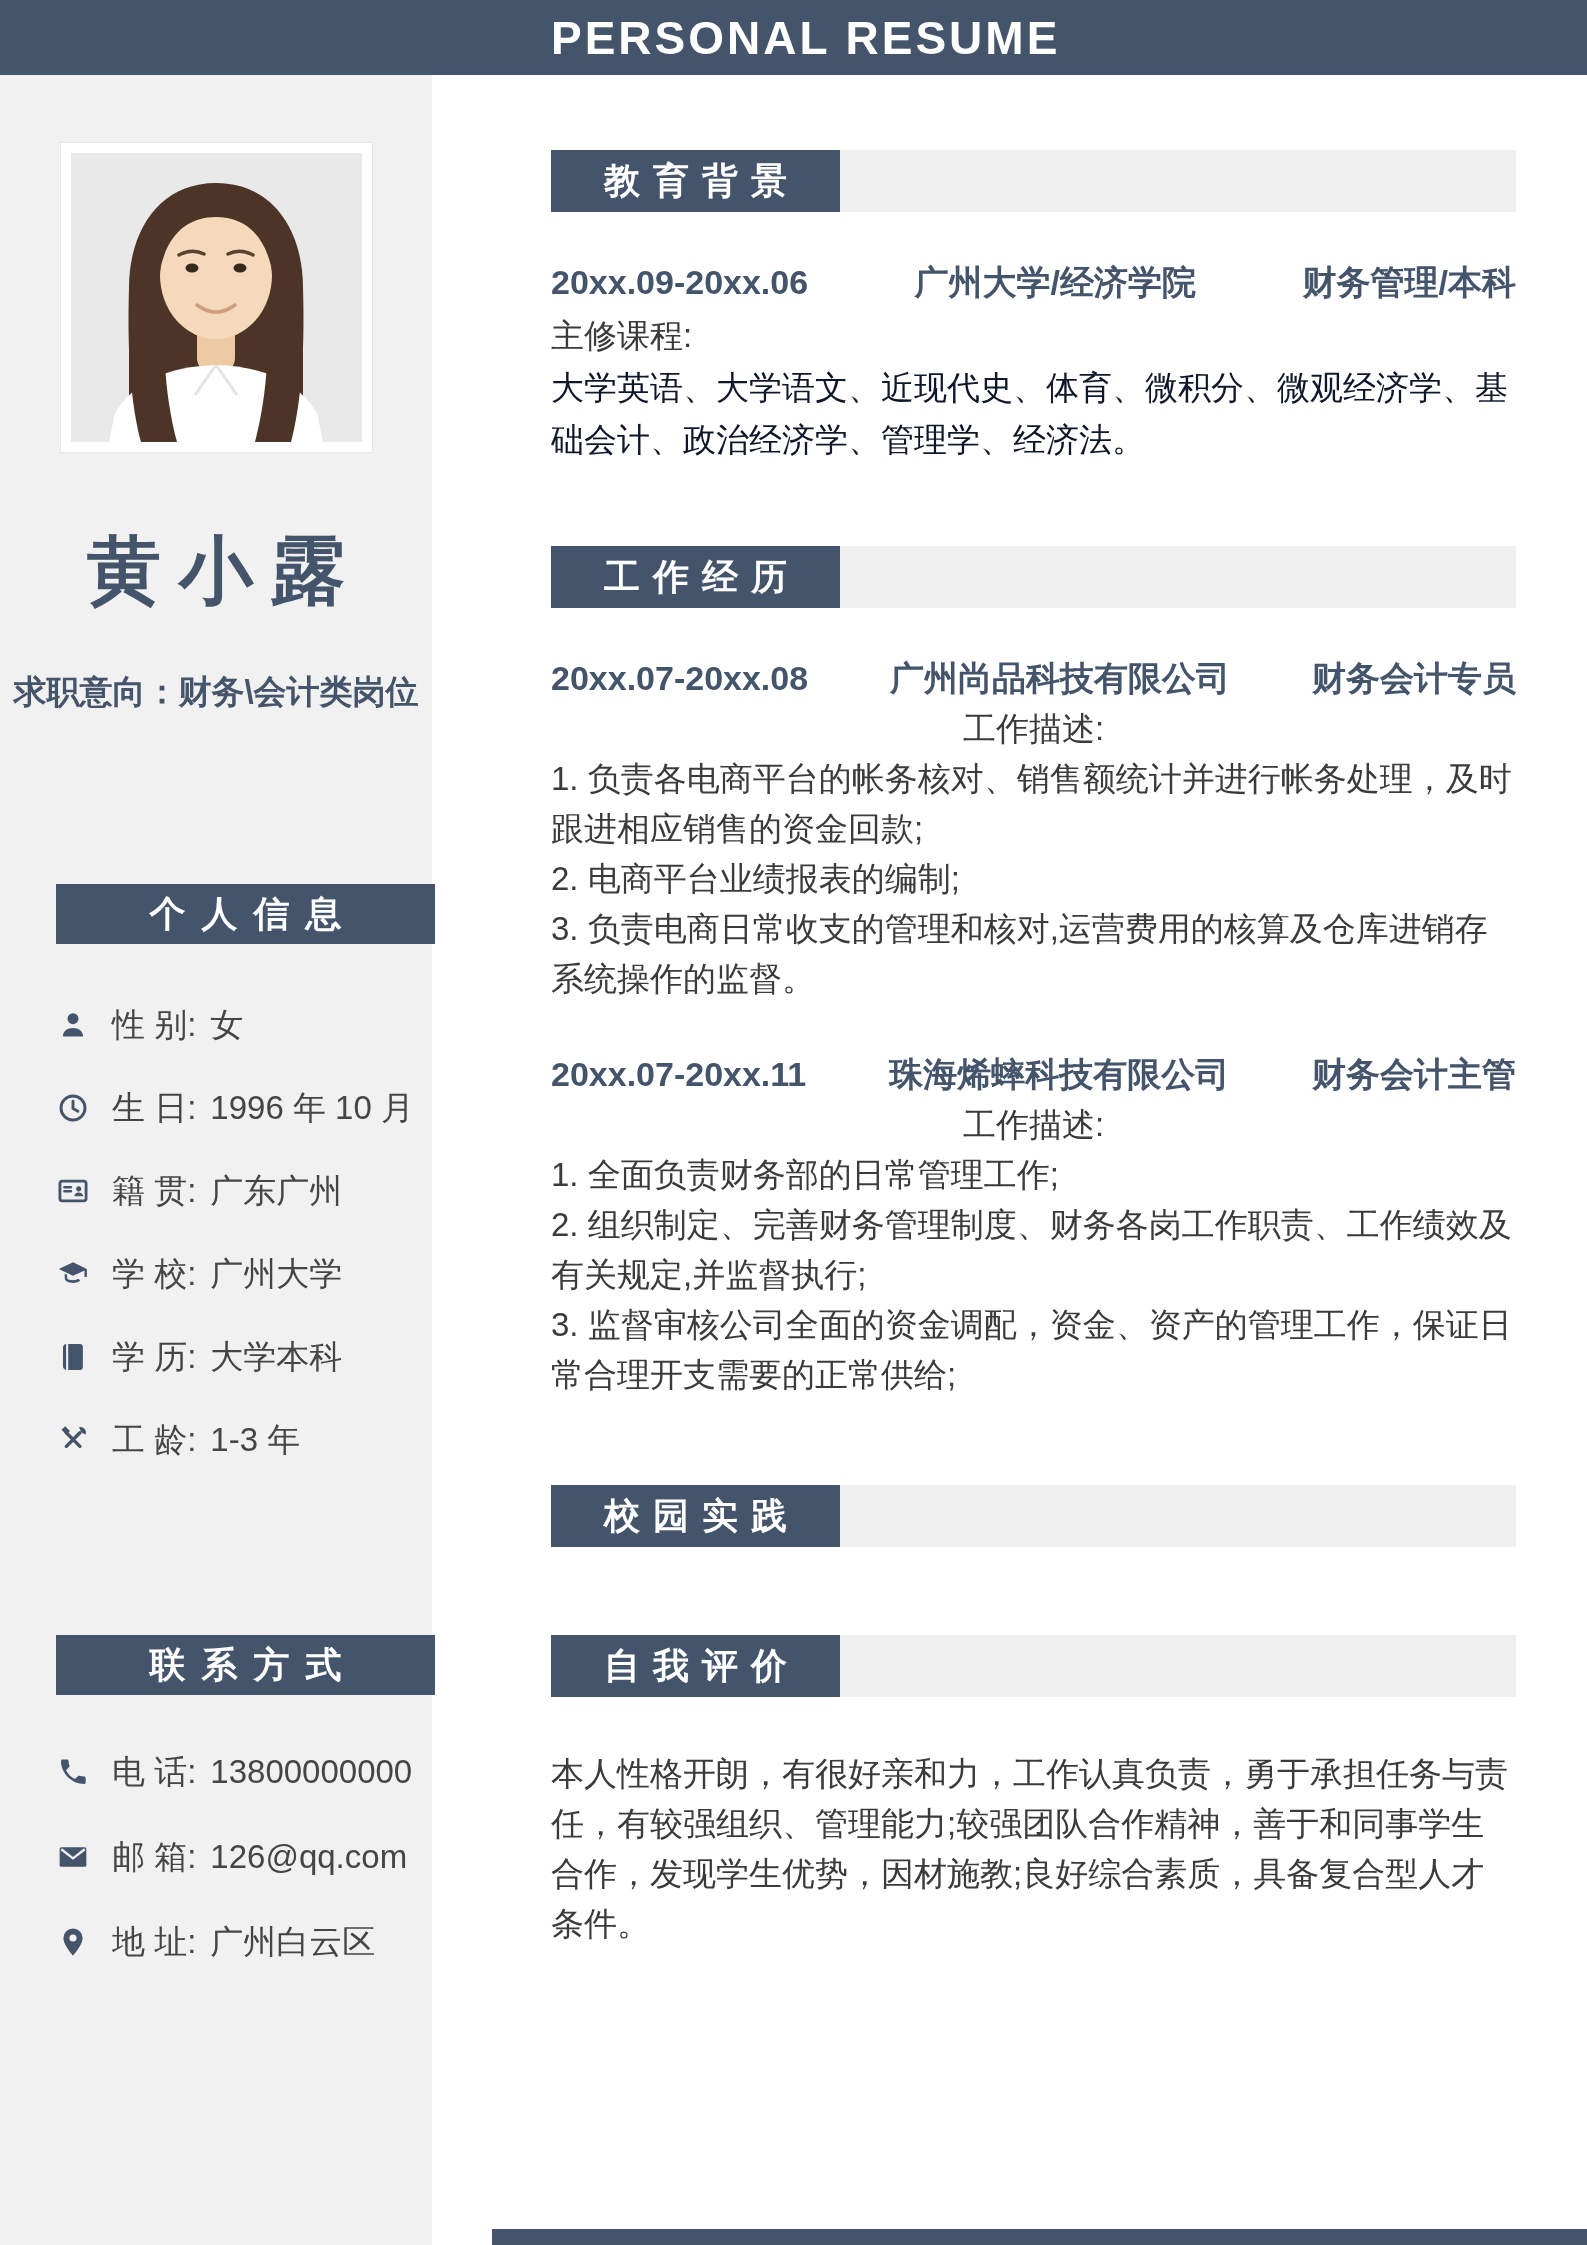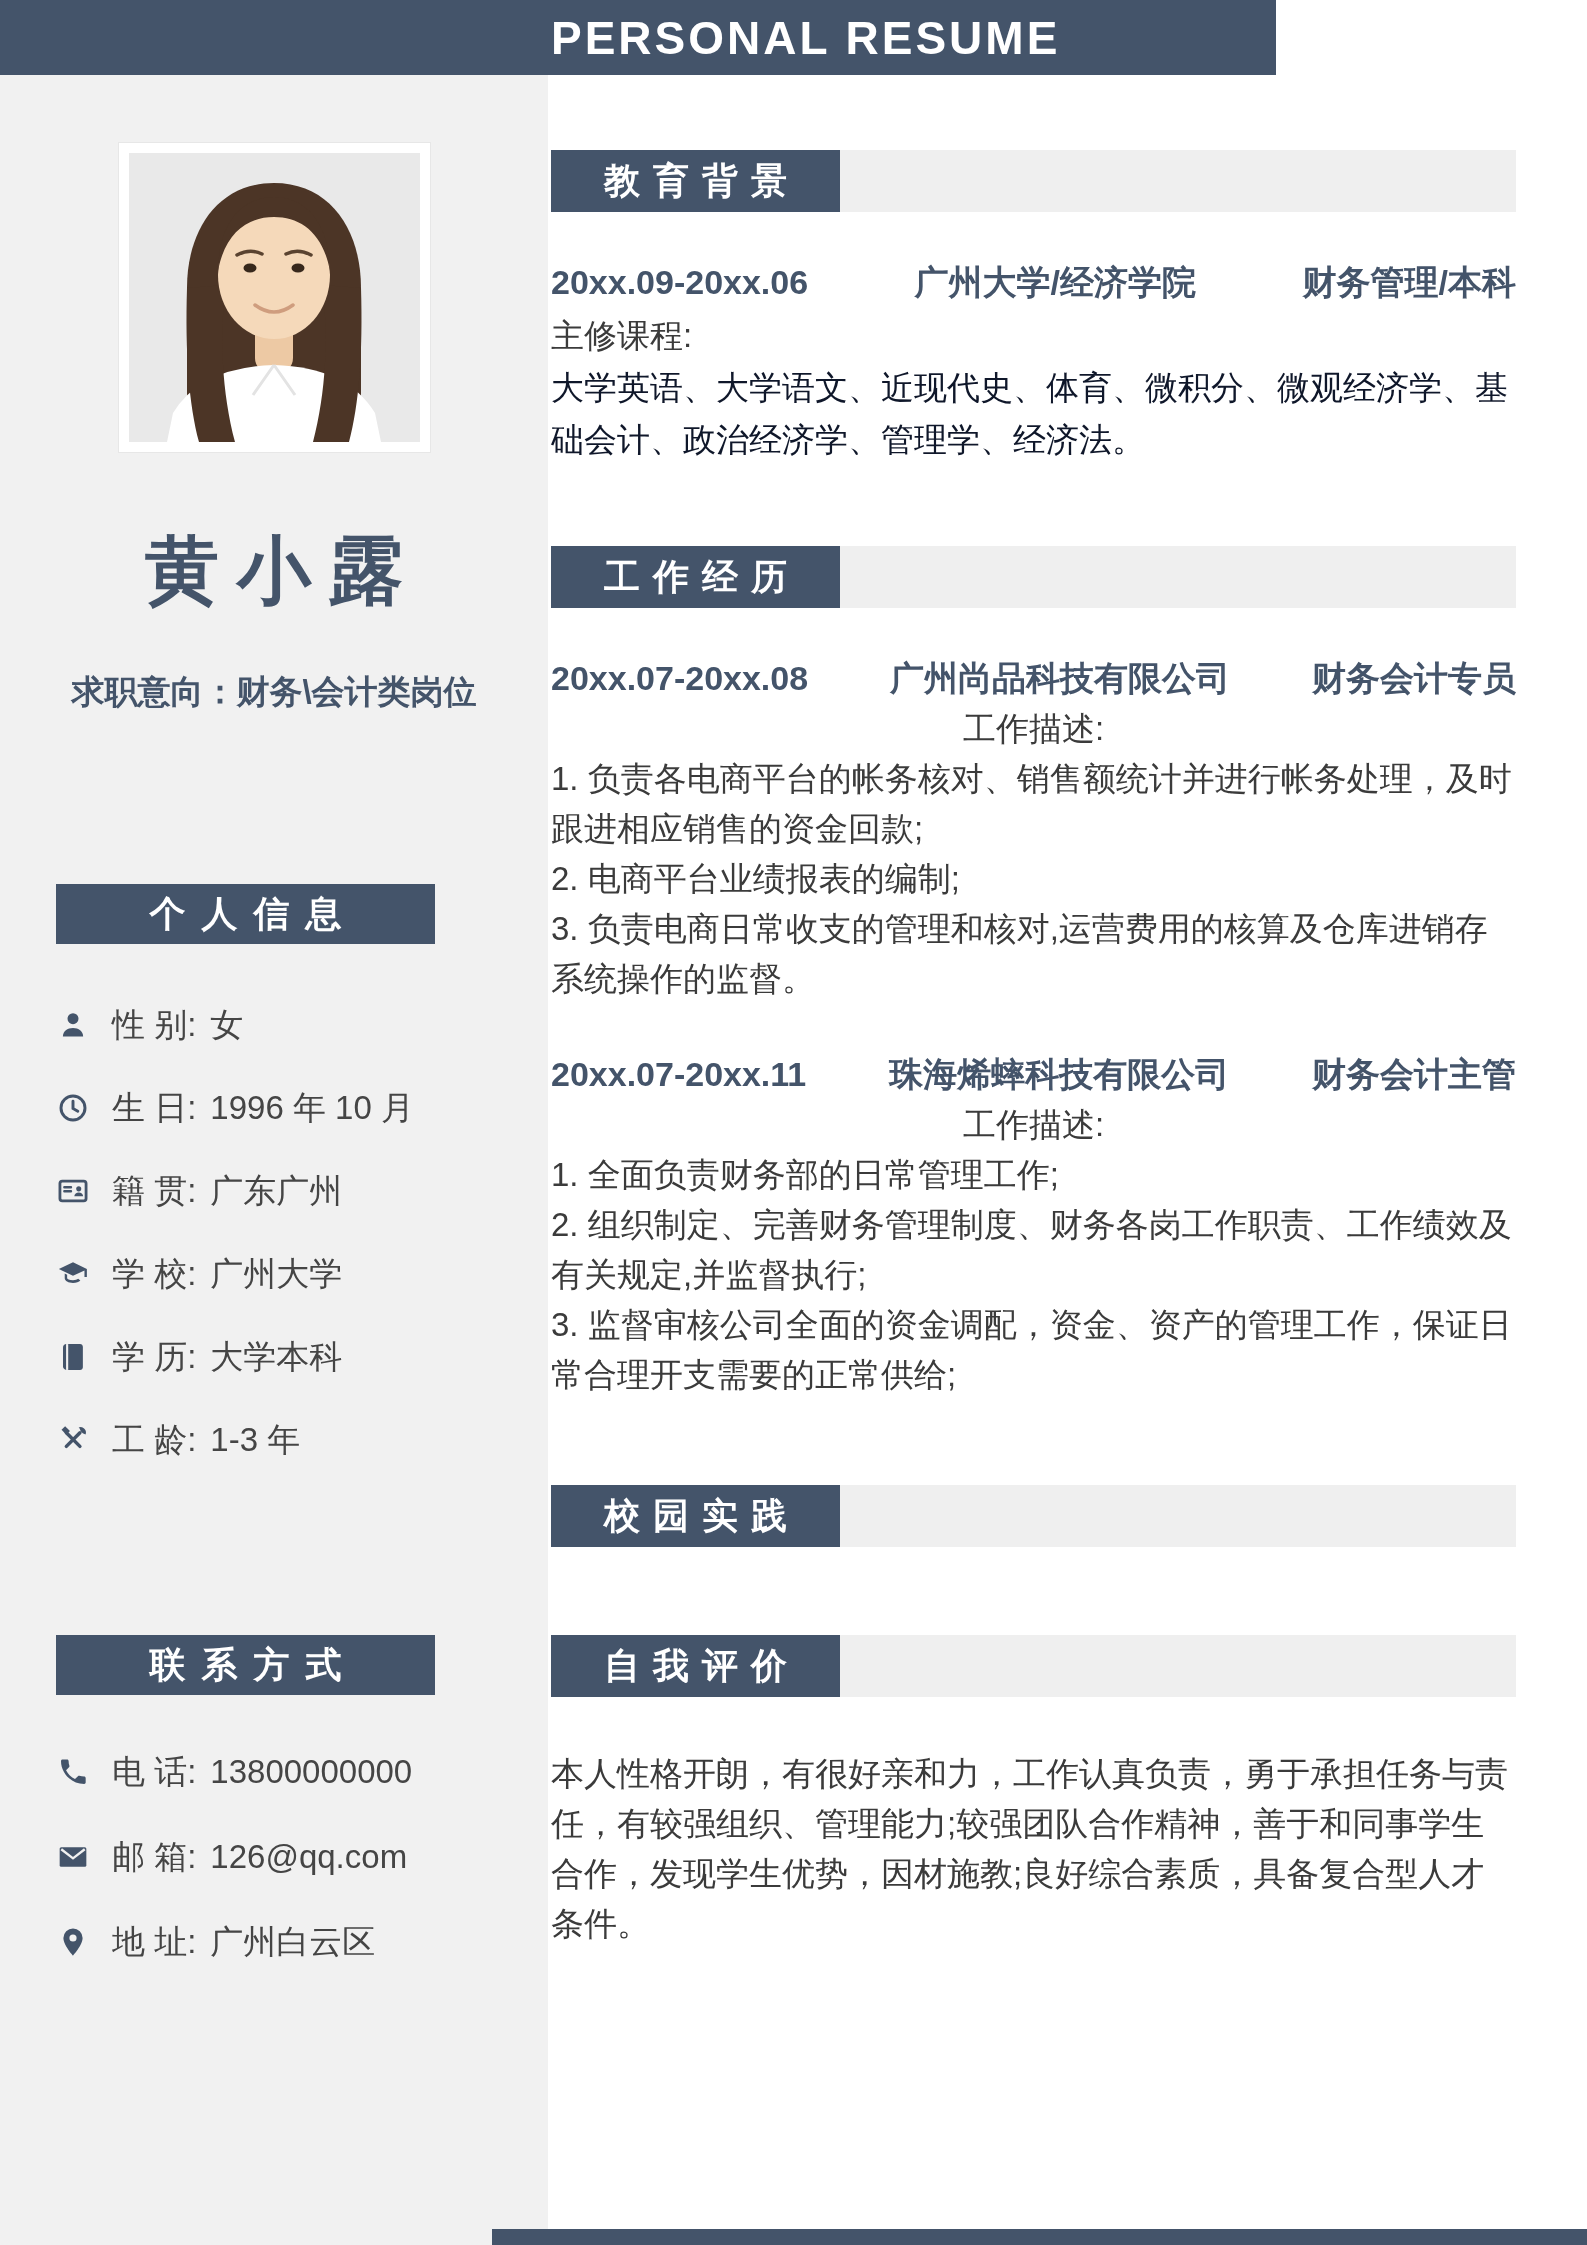--- a/index.html
+++ b/index.html
@@ -1,26 +1,26 @@
 <!DOCTYPE html>
 <html><head>
 <meta charset="utf-8">
 <style>
   * { margin:0; padding:0; box-sizing:border-box; }
   html,body { background:#ffffff; }
   body { font-family:"Liberation Sans","DejaVu Sans",sans-serif; }
   .page { position:relative; width:1587px; height:2245px; background:#ffffff; overflow:hidden; }
 
   
-  .topbar { position:absolute; left:0; top:0; width:1276px; height:75px; background:#44546A;
+  .topbar { position:absolute; left:0; top:0; width:1587px; height:75px; background:#44546A;
             display:flex; align-items:center; }
   .topbar h1 { color:#ffffff; font-size:46px; font-weight:bold; letter-spacing:3px; margin-left:551px; }
 
   
-  .sidebar { position:absolute; left:0; top:75px; width:548px; height:2170px; background:#f1f1f1; }
+  .sidebar { position:absolute; left:0; top:75px; width:432px; height:2170px; background:#f1f1f1; }
   .photo-frame { width:311px; height:309px; margin:68px auto 0 auto; background:#ffffff;
                  padding:10px; box-shadow:0 0 0 1px rgba(0,0,0,0.04); }
   .photo-frame svg { width:291px; height:289px; display:block; }
   .name { margin-top:70px; text-align:center; color:#44546A; font-size:74px; font-weight:bold;
           letter-spacing:18px; text-indent:18px; }
   .objective { margin-top:48px; text-align:center; color:#44546A; font-size:33px;font-weight:bold; }
 
   .side-box { width:379px; height:60px; margin:0 0 0 56px; background:#44546A; color:#ffffff;
               display:flex; align-items:center; justify-content:center;
               font-size:36px; font-weight:bold; letter-spacing:16px; text-indent:16px; }

